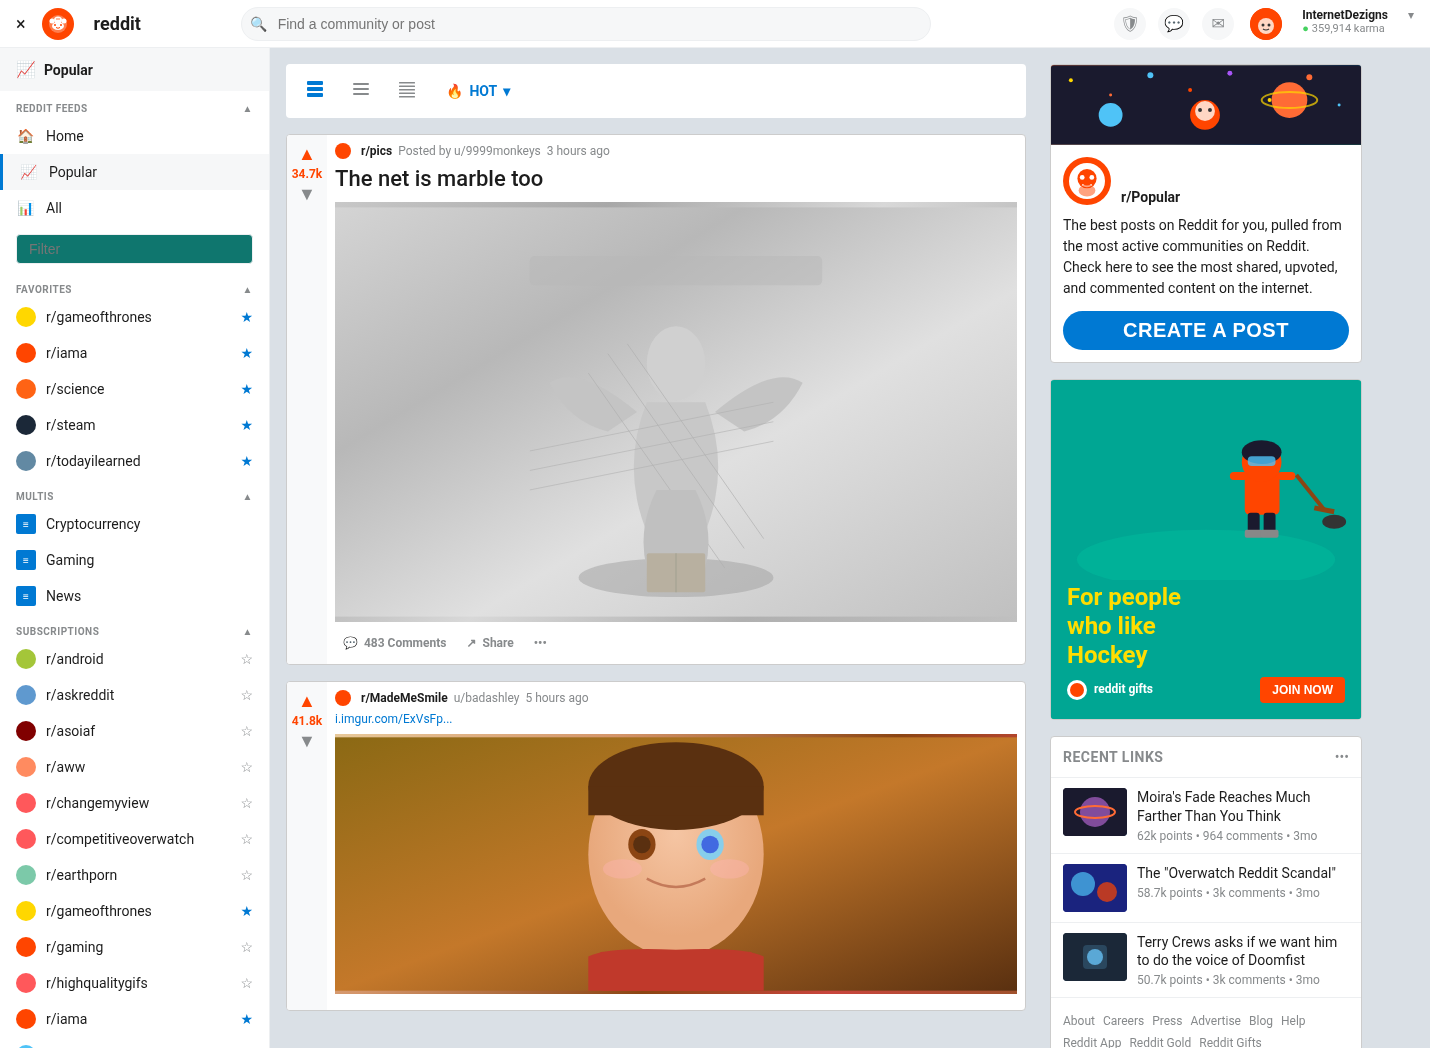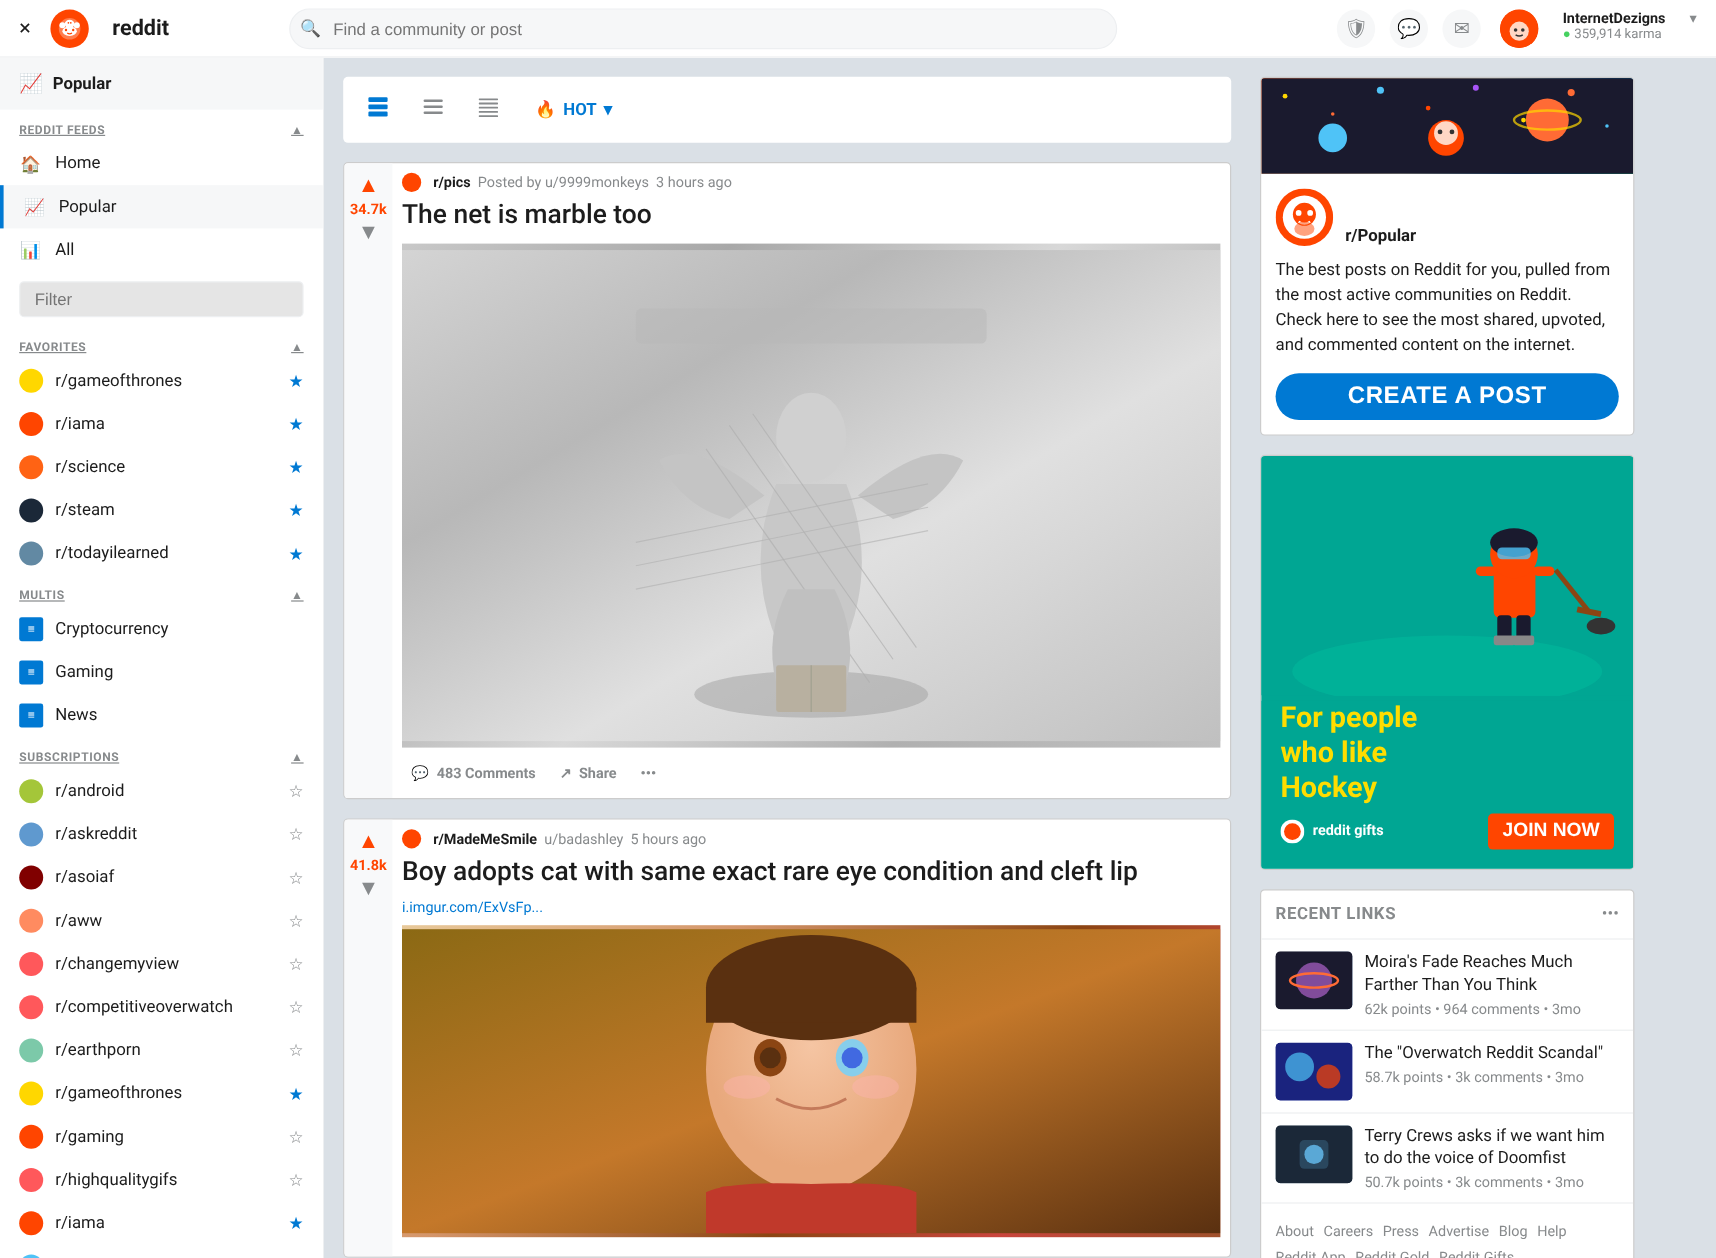--- a/index.html
+++ b/index.html
@@ -27,28 +27,28 @@
     .dropdown-arrow { color: #878a8c; font-size: 12px; }
 
     
     .main-layout { display: flex; margin-top: 48px; min-height: calc(100vh - 48px); }
 
     
     .sidebar { width: 270px; background: white; height: calc(100vh - 48px); overflow-y: auto; position: fixed; left: 0; top: 48px; border-right: 1px solid #edeff1; }
     .sidebar-header { display: flex; align-items: center; gap: 8px; padding: 12px 16px; cursor: pointer; background: #f6f7f8; }
     .sidebar-header-icon { color: #0079d3; font-size: 16px; }
     .sidebar-header-title { font-weight: 700; font-size: 14px; flex: 1; }
-    .sidebar-section-label { font-size: 10px; font-weight: 700; color: #878a8c; text-transform: uppercase; letter-spacing: 0.5px; padding: 12px 16px 4px; display: flex; justify-content: space-between; align-items: center; text-decoration: underline; }
+    .sidebar-section-label { font-size: 10px; font-weight: 700; color: #878a8c; text-transform: uppercase; letter-spacing: 0.5px; padding: 12px 16px 4px; display: flex; justify-content: space-between; align-items: center; }
     .sidebar-item { display: flex; align-items: center; gap: 10px; padding: 8px 16px; cursor: pointer; }
     .sidebar-item.active { border-left: 3px solid #0079d3; background: #f6f7f8; }
     .sidebar-item-icon { width: 20px; height: 20px; display: flex; align-items: center; justify-content: center; font-size: 14px; }
     .sidebar-item-label { flex: 1; font-size: 14px; }
     .sidebar-item-star { color: #0079d3; font-size: 14px; }
     .sidebar-item-star.empty { color: #878a8c; }
-    .filter-input { margin: 8px 16px; width: calc(100% - 32px); padding: 6px 12px; border: 1px solid #edeff1; border-radius: 4px; font-size: 14px; background: #e5e5e5; }
+    .filter-input { margin: 8px 16px; width: calc(100% - 32px); padding: 6px 12px; border: 1px solid #edeff1; border-radius: 4px; font-size: 14px; background: #0f766e; }
     .subreddit-avatar { width: 20px; height: 20px; border-radius: 50%; background: #ff4500; display: flex; align-items: center; justify-content: center; font-size: 9px; color: white; font-weight: 700; overflow: hidden; flex-shrink: 0; }
 
     
     .content-area { margin-left: 270px; flex: 1; display: flex; gap: 24px; padding: 16px; max-width: 1160px; }
 
     
     .feed { flex: 1; max-width: 740px; }
     .feed-toolbar { background: white; border-radius: 4px; padding: 10px 12px; display: flex; align-items: center; gap: 12px; margin-bottom: 16px; }
     .view-btn { padding: 6px 8px; cursor: pointer; color: #878a8c; font-size: 18px; border-radius: 2px; }
     .sort-btn { display: flex; align-items: center; gap: 6px; padding: 6px 10px; cursor: pointer; color: #0079d3; font-weight: 700; font-size: 14px; border-radius: 20px; }
@@ -75,21 +75,21 @@
     .widget-banner { width: 100%; height: 80px; background: linear-gradient(135deg, #ff6b35, #f7c59f, #efefd0, #004e89, #1a936f); display: flex; align-items: center; justify-content: center; overflow: hidden; position: relative; }
     .widget-body { padding: 12px; }
     .widget-subreddit-header { display: flex; align-items: flex-end; gap: 10px; margin-bottom: 10px; }
     .widget-subreddit-name { font-size: 14px; font-weight: 700; }
     .widget-description { font-size: 14px; color: #1c1c1c; line-height: 1.5; margin-bottom: 12px; }
     .create-post-btn { width: 100%; background: #0079d3; color: white; border: none; padding: 8px 16px; border-radius: 20px; font-size: 20px; font-weight: 700; cursor: pointer; text-transform: uppercase; letter-spacing: 0.5px; }
     .hockey-title { color: white; font-size: 24px; font-weight: 700; line-height: 1.2; margin-bottom: 8px; }
     .hockey-title span { color: #ffdd00; }
     .hockey-join { display: flex; align-items: center; gap: 8px; }
     .reddit-gifts-logo { color: white; font-size: 12px; font-weight: 700; }
-    .join-now-btn { background: #ff4500; color: white; border: none; padding: 6px 12px; border-radius: 4px; font-size: 16px; font-weight: 700; cursor: pointer; margin-left: auto; }
+    .join-now-btn { background: #ff4500; color: white; border: none; padding: 6px 12px; border-radius: 4px; font-size: 12px; font-weight: 700; cursor: pointer; margin-left: auto; }
 
     
     .recent-links-header { display: flex; justify-content: space-between; align-items: center; padding: 12px; border-bottom: 1px solid #edeff1; }
     .recent-links-title { font-size: 14px; font-weight: 700; color: #878a8c; text-transform: uppercase; letter-spacing: 0.5px; }
     .more-options { color: #878a8c; cursor: pointer; }
     .link-item { display: flex; gap: 10px; padding: 10px 12px; border-bottom: 1px solid #edeff1; cursor: pointer; }
     .link-thumbnail { width: 64px; height: 48px; border-radius: 4px; background: #888; flex-shrink: 0; overflow: hidden; }
     .link-info { flex: 1; }
     .link-title { font-size: 14px; font-weight: 400; color: #1c1c1c; line-height: 1.3; margin-bottom: 4px; }
     .link-meta { font-size: 12px; color: #878a8c; }
@@ -425,21 +425,20 @@
           <span class="vote-count">41.8k</span>
           <span class="vote-down">▼</span>
         </div>
         <div class="post-content">
           <div class="post-meta">
             <div class="post-subreddit-icon" style="width:16px;height:16px;border-radius:50%;background:#ff4500;display:inline-block;vertical-align:middle;margin-right:4px;"></div>
             <span class="post-subreddit">r/MadeMeSmile</span>
             <span>u/badashley</span>
             <span>5 hours ago</span>
           </div>
-          <div class="post-title">Boy adopts cat with same exact rare eye condition and cleft lip</div>
           <div style="font-size:12px;color:#0079d3;margin-bottom:8px;">i.imgur.com/ExVsFp...</div>
           <div class="post-image-container">
             <div class="boy-photo" style="height:260px;">
               <svg width="100%" height="260" viewBox="0 0 700 260">
                 <defs>
                   <radialGradient id="skinGrad" cx="50%" cy="40%">
                     <stop offset="0%" style="stop-color:#f5c5a3"></stop>
                     <stop offset="100%" style="stop-color:#e8a87c"></stop>
                   </radialGradient>
                   <linearGradient id="bgGrad2" x1="0%" y1="0%" x2="100%" y2="100%">

